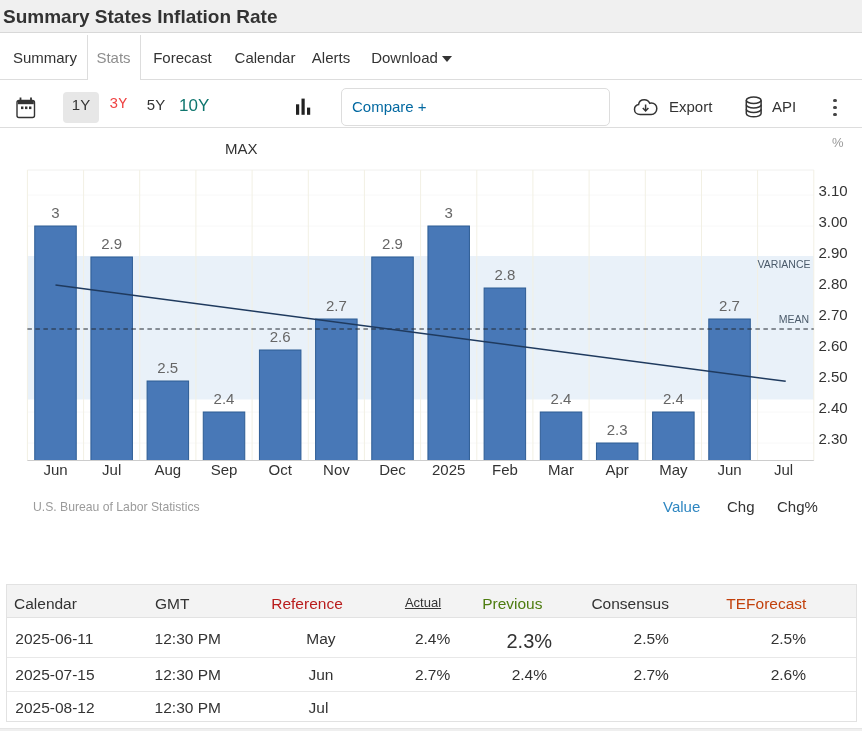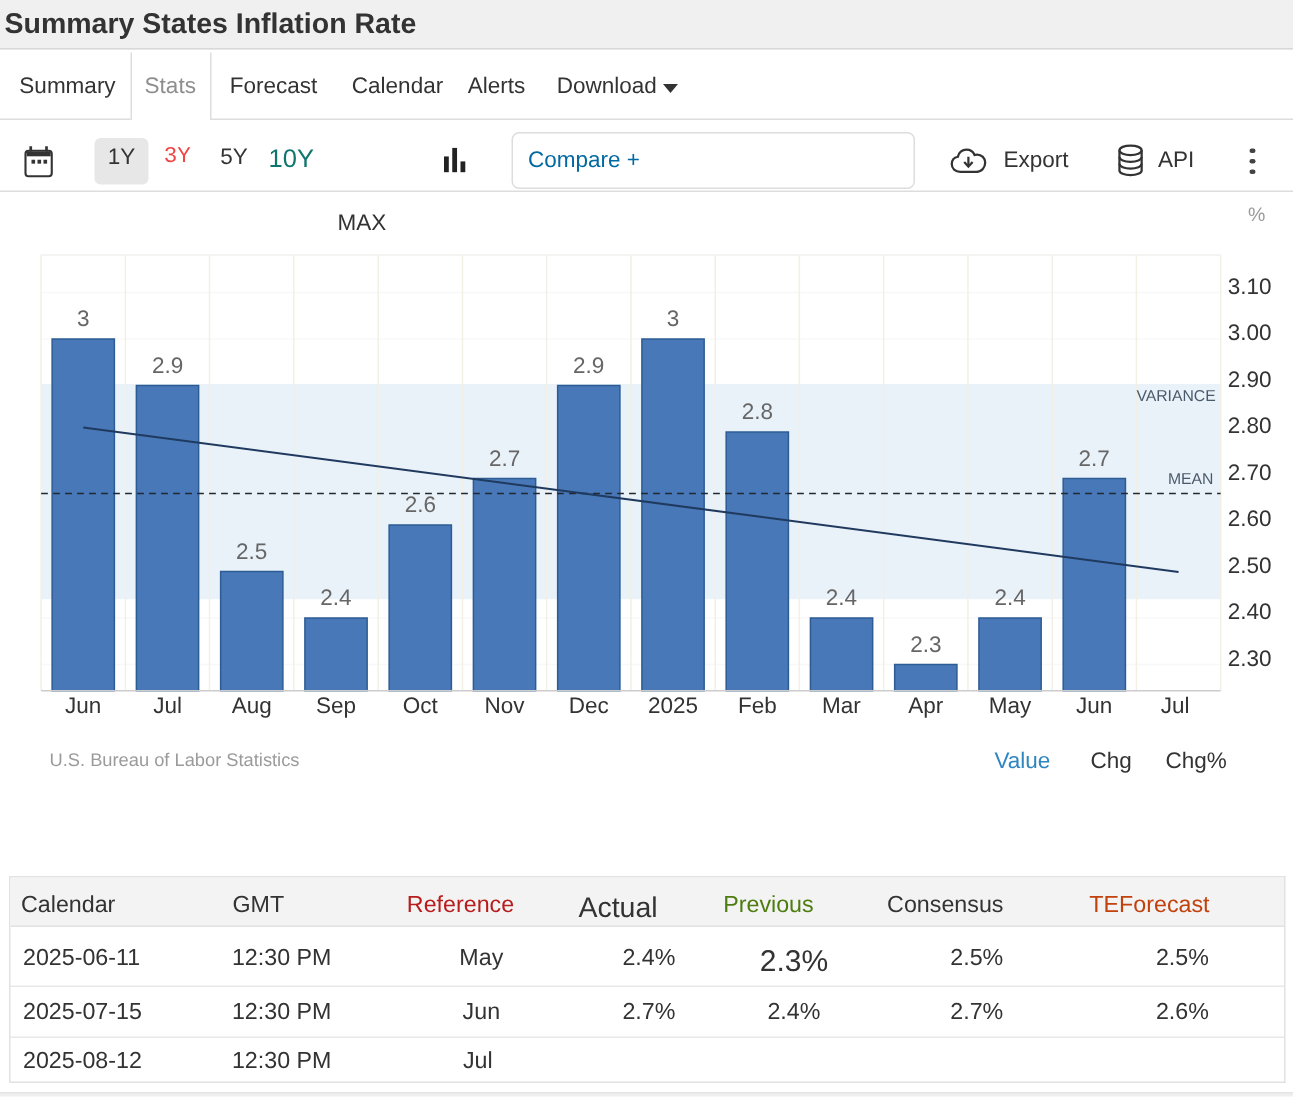--- a/index.html
+++ b/index.html
@@ -154,21 +154,21 @@
 
   <div class="abs" style="left:6px;top:584px;width:851px;height:138px;border:1px solid #e2e2e2;border-bottom:none;"></div>
   <div class="abs" style="left:7px;top:585px;width:849px;height:33px;background:#f3f3f3;border-bottom:1px solid #e2e2e2;"></div>
   <div class="abs" style="left:7px;top:657px;width:849px;height:1px;background:#e8e8e8;"></div>
   <div class="abs" style="left:7px;top:690.5px;width:849px;height:1px;background:#e8e8e8;"></div>
   <div class="abs" style="left:6px;top:721px;width:851px;height:1px;background:#e2e2e2;"></div>
   <div class="abs" style="left:0;top:727.5px;width:862px;height:4px;background:#efefef;border-top:1px solid #e5e5e5;"></div>
 <div class="abs" style="left:14px;top:594.5px;font-size:15.5px;color:#333;">Calendar</div>
 <div class="abs" style="left:155px;top:594.5px;font-size:15.5px;color:#333;">GMT</div>
 <div class="abs ctr" style="left:307px;top:594.5px;font-size:15.5px;color:#b91c1c;">Reference</div>
-<div class="abs ctr" style="left:412px;top:594.5px;font-size:19px;color:#333;">Actual</div>
+<div class="abs ctr" style="left:423px;top:594.5px;font-size:13px;color:#333;text-decoration:underline;">Actual</div>
 <div class="abs ctr" style="left:512.3px;top:594.5px;font-size:15.5px;color:#4d7c0f;">Previous</div>
 <div class="abs ctr" style="left:630.2px;top:594.5px;font-size:15.5px;color:#333;">Consensus</div>
 <div class="abs ctr" style="left:766.3px;top:594.5px;font-size:15.5px;color:#c2410c;">TEForecast</div>
 <div class="abs" style="left:15.3px;top:630px;font-size:15.5px;color:#333;">2025-06-11</div>
 <div class="abs" style="left:154.6px;top:630px;font-size:15.5px;color:#333;">12:30 PM</div>
 <div class="abs ctr" style="left:320.9px;top:630px;font-size:15.5px;color:#333;">May</div>
 <div class="abs ctr" style="left:432.6px;top:630px;font-size:15.5px;color:#333;">2.4%</div>
 <div class="abs ctr" style="left:529.3px;top:630px;font-size:20px;color:#333;">2.3%</div>
 <div class="abs ctr" style="left:651.2px;top:630px;font-size:15.5px;color:#333;">2.5%</div>
 <div class="abs ctr" style="left:788.3px;top:630px;font-size:15.5px;color:#333;">2.5%</div>

